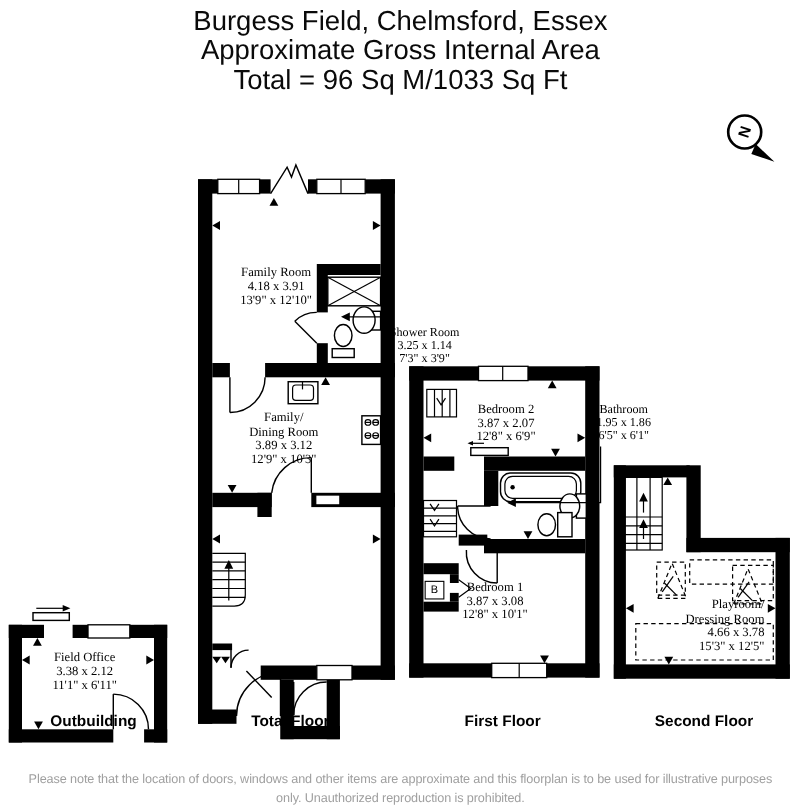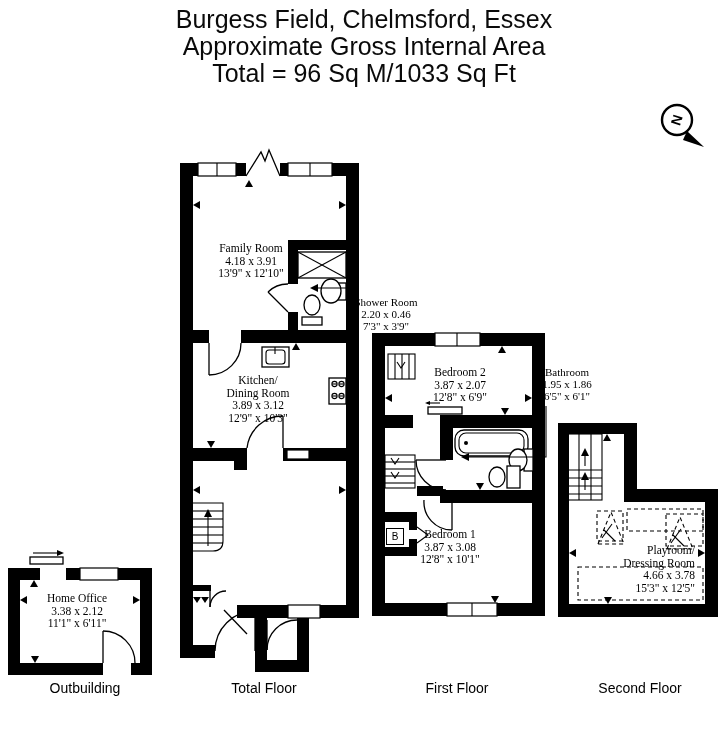--- a/index.html
+++ b/index.html
@@ -4,21 +4,21 @@
 <style>
   html,body{margin:0;padding:0;background:#fff;}
   .stage{position:relative;width:728px;height:736px;background:#fff;
          font-family:"Liberation Sans",sans-serif;overflow:hidden;color:#000;}
   .plan-svg{position:absolute;left:0;top:0;width:728px;height:736px;}
   .header{position:absolute;top:6px;left:0;width:100%;text-align:center;
           font-size:25px;line-height:27px;color:#0a0a0a;letter-spacing:0;}
   .room-label{position:absolute;text-align:center;font-size:11.5px;line-height:12.5px;}
   .room-label span{display:block;font-family:Liberation Serif, serif;}
   .room-label.small{font-size:11px;line-height:12px;}
-  .floor-label{position:absolute;top:680px;text-align:center;font-size:14px;font-weight:normal;}
+  .floor-label{position:absolute;top:647px;text-align:center;font-size:14px;font-weight:bold;}
   .boiler{position:absolute;left:386px;top:528px;width:16px;height:15px;border:1.4px solid #000;
           background:#fff;font-size:10px;line-height:15px;text-align:center;}
   .footer{position:absolute;top:701px;left:14px;width:700px;text-align:center;
           font-size:11.5px;line-height:16.5px;color:#9f9f9f;letter-spacing:-0.1px;}
   svg .wall{fill:#000;}
   svg .win{fill:#fff;stroke:#000;stroke-width:1.2;}
   svg .ln{fill:none;stroke:#000;stroke-width:1.3;}
   svg .thin{fill:none;stroke:#000;stroke-width:1.1;}
   svg .dash{fill:none;stroke:#000;stroke-width:1.1;stroke-dasharray:4 3;}
   svg .mk{fill:#000;}
@@ -320,26 +320,26 @@
   </svg>
 
   <div class="room-label" style="left:192px;top:242px;width:118px;">
     <span>Family Room</span>
     <span>4.18 x 3.91</span>
     <span>13'9" x 12'10"</span>
   </div>
 
   <div class="room-label small" style="left:338px;top:268px;width:96px;margin-top:28px;">
     <span>Shower Room</span>
-    <span>2.20 x 0.46</span>
+    <span>3.25 x 1.14</span>
     <span>7'3" x 3'9"</span>
   </div>
 
   <div class="room-label" style="left:198px;top:374px;width:120px;">
-    <span>Kitchen/</span>
+    <span>Family/</span>
     <span>Dining Room</span>
     <span>3.89 x 3.12</span>
     <span>12'9" x 10'3"</span>
   </div>
 
 
   <div class="room-label" style="left:400px;top:366px;width:120px;">
     <span>Bedroom 2</span>
     <span>3.87 x 2.07</span>
     <span>12'8" x 6'9"</span>
@@ -358,26 +358,27 @@
   </div>
 
   <div class="room-label" style="left:575px;top:544px;width:120px;text-align:right;">
     <span>Playroom/</span>
     <span>Dressing Room</span>
     <span>4.66 x 3.78</span>
     <span>15'3" x 12'5"</span>
   </div>
 
   <div class="room-label" style="left:22px;top:592px;width:110px;">
-    <span>Home Office</span>
+    <span>Field Office</span>
     <span>3.38 x 2.12</span>
     <span>11'1" x 6'11"</span>
   </div>
 
   <div class="boiler">B</div>
 
   <div class="floor-label" style="left:25px;width:120px;">Outbuilding</div>
   <div class="floor-label" style="left:204px;width:120px;">Total Floor</div>
   <div class="floor-label" style="left:397px;width:120px;">First Floor</div>
   <div class="floor-label" style="left:580px;width:120px;">Second Floor</div>
 
+  <div class="footer">Please note that the location of doors, windows and other items are approximate and this floorplan is to be used for illustrative purposes only. Unauthorized reproduction is prohibited.</div>
 
 </div>
 
 </body></html>

